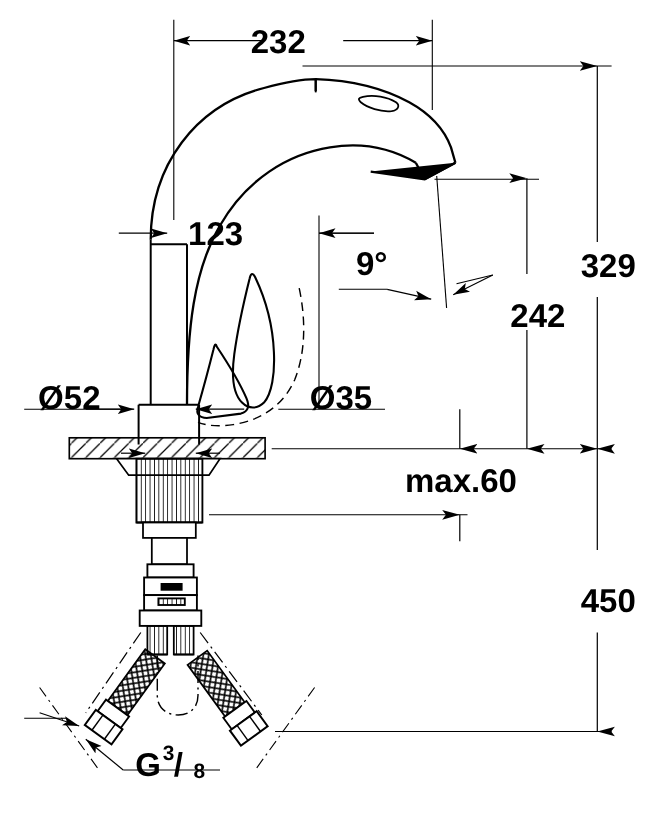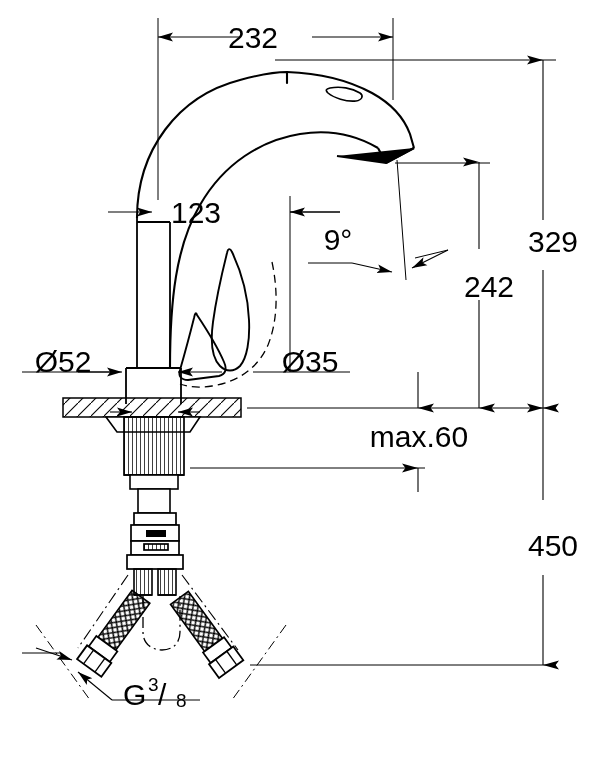--- a/index.html
+++ b/index.html
@@ -7,20 +7,21 @@
     padding: 0;
     background: #ffffff;
   }
   #sheet {
     position: relative;
     width: 600px;
     height: 760px;
     background: #ffffff;
     overflow: hidden;
     font-family: "Liberation Sans", sans-serif;
+    font-weight: bold;
   }
   #sheet svg {
     position: absolute;
     top: 0;
     left: 0;
     display: block;
   }
   .dim-text {
     font-family: "Liberation Sans", sans-serif;
     font-size: 30px;

